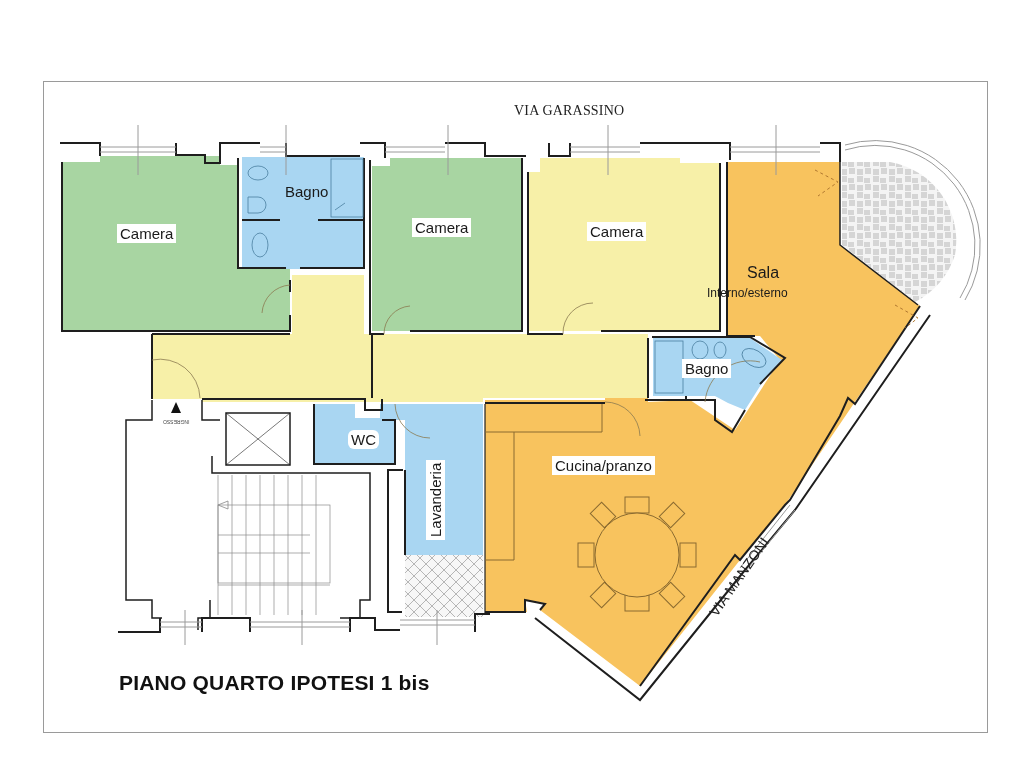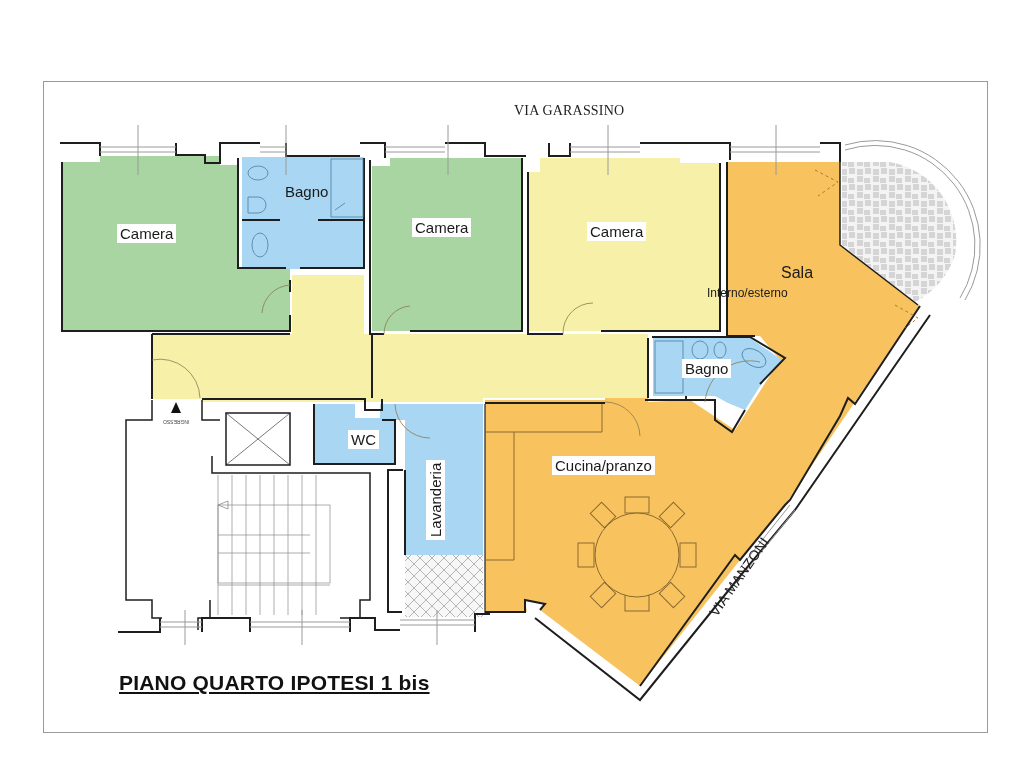--- a/index.html
+++ b/index.html
@@ -3,21 +3,21 @@
 <meta charset="utf-8">
 <style>
   html, body { margin: 0; padding: 0; background: #ffffff; }
   body { width: 1024px; height: 768px; position: relative; overflow: hidden; font-family: "Liberation Sans", sans-serif; }
   #plan { position: absolute; left: 0; top: 0; width: 1024px; height: 768px; }
   .frame { position: absolute; left: 43px; top: 81px; width: 945px; height: 652px; border: 1px solid #9a9a9a; box-sizing: border-box; pointer-events: none; }
   .lbl { position: absolute; font-family: "Liberation Sans", sans-serif; color: #1a1a1a; white-space: nowrap; }
   .room-lbl { font-size: 15px; background: #ffffff; padding: 1px 3px; line-height: 17px; }
   .room-lbl.nobg { background: transparent; }
   .street { font-size: 14px; color: #222; letter-spacing: 0.2px; }
-  .title { font-size: 21px; font-weight: bold; color: #111; left: 119px; top: 671px; letter-spacing: 0.2px; text-decoration: underline; }
+  .title { font-size: 21px; font-weight: bold; color: #111; left: 119px; top: 671px; letter-spacing: 0.2px; }
   .ingresso { font-size: 5px; color: #444; transform: rotate(180deg); }
 </style>
 </head>
 <body>
 
 <svg id="plan" viewBox="0 0 1024 768" xmlns="http://www.w3.org/2000/svg">
   <defs>
     <pattern id="parquet" width="16" height="16" patternUnits="userSpaceOnUse">
       <rect width="16" height="16" fill="#f4f4f4"></rect>
       <g stroke="#9a9a9a" stroke-width="0.7" fill="none">
@@ -227,22 +227,22 @@
 
 <div class="frame"></div>
 
 <div class="lbl street" style="left:514px; top:103px;font-family:Liberation Serif, serif;">VIA GARASSINO</div>
 <div class="lbl street" style="left:706px; top:610px; transform: rotate(-55deg); transform-origin: left top;">VIA MANZONI</div>
 
 <div class="lbl room-lbl" style="left:117px; top:224px;">Camera</div>
 <div class="lbl room-lbl nobg" style="left:282px; top:182px;">Bagno</div>
 <div class="lbl room-lbl" style="left:412px; top:218px;">Camera</div>
 <div class="lbl room-lbl" style="left:587px; top:222px;">Camera</div>
-<div class="lbl room-lbl nobg" style="left:778px; top:263px; font-size:16px;">Sala</div>
+<div class="lbl room-lbl nobg" style="left:744px; top:263px; font-size:16px;">Sala</div>
 <div class="lbl room-lbl nobg" style="left:704px; top:284px; font-size:12px;">Interno/esterno</div>
 <div class="lbl room-lbl" style="left:682px; top:359px;">Bagno</div>
-<div class="lbl room-lbl" style="left:348px; top:430px;">WC</div>
+<div class="lbl room-lbl" style="left:348px; top:430px;border-radius:6px;">WC</div>
 <div class="lbl room-lbl" style="left:426px; top:540px; transform: rotate(-90deg); transform-origin: left top;">Lavanderia</div>
 <div class="lbl room-lbl" style="left:552px; top:456px;">Cucina/pranzo</div>
 
 <div class="lbl ingresso" style="left:163px; top:419px;">INGRESSO</div>
 
 <div class="lbl title">PIANO QUARTO  IPOTESI 1 bis</div>
 
 </body></html>

